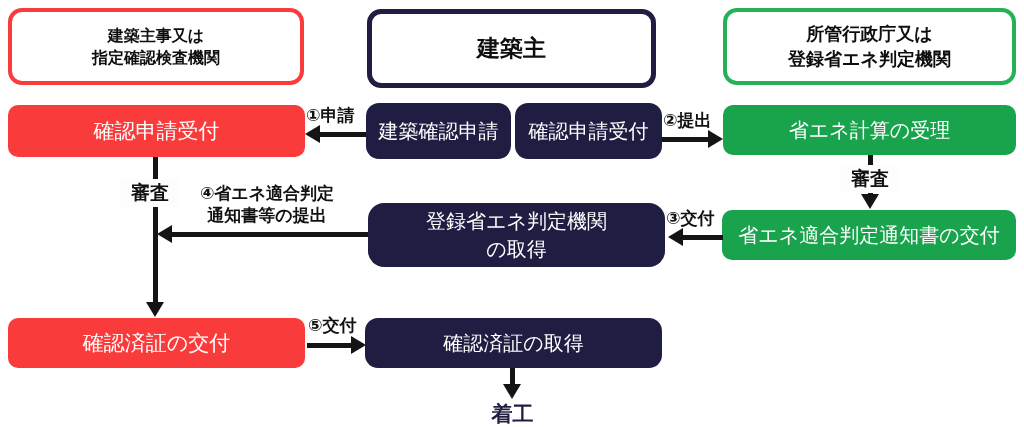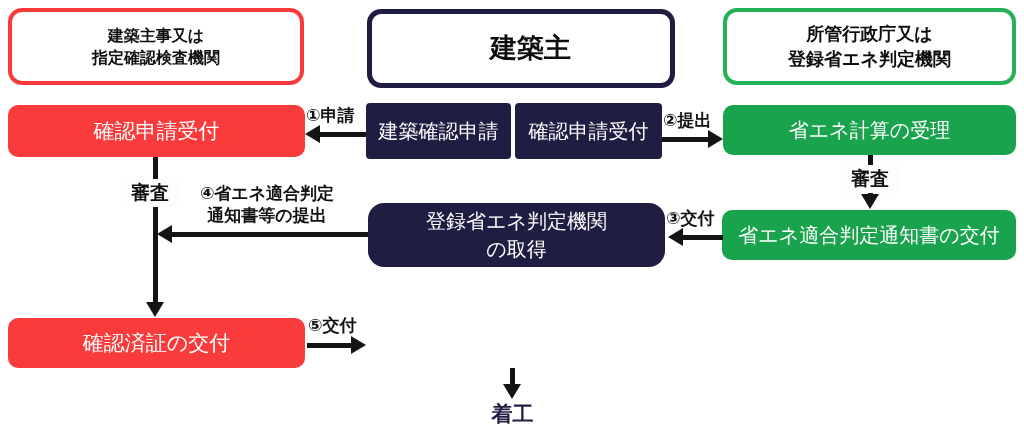--- a/index.html
+++ b/index.html
@@ -14,29 +14,29 @@
     position:relative;width:1024px;height:427px;background:#ffffff;overflow:hidden;
     font-family:"Liberation Sans","DejaVu Sans",sans-serif;
   }
   
   .hdr{
     position:absolute;background:#fff;border-radius:14px;
     display:flex;flex-direction:column;align-items:center;justify-content:center;
     font-weight:bold;color:#0e0e0e;text-align:center;line-height:1.35;
   }
   .hdr.red{border:4px solid var(--red);font-size:16px;align-items:center;}
-  .hdr.navy{border:5px solid var(--navy);font-size:27px;padding-left:19px;}
+  .hdr.navy{border:5px solid var(--navy);font-size:23px;}
   .hdr.green{border:4px solid var(--green_border);font-size:18px;}
   
   .node{
     position:absolute;display:flex;flex-direction:column;align-items:center;justify-content:center;
     color:#fff;font-size:20px;text-align:center;line-height:1.4;
   }
   .node.red{background:var(--red);border-radius:10px;font-size:21px;}
-  .node.navy{background:var(--navy);border-radius:4px;}
+  .node.navy{background:var(--navy);border-radius:13px;}
   .node.green{background:var(--green);border-radius:10px;}
   
   .shaft-h{position:absolute;height:5px;background:var(--ink);}
   .shaft-v{position:absolute;width:5px;background:var(--ink);}
   .head{position:absolute;width:0;height:0;}
   .head-left{border-top:9px solid transparent;border-bottom:9px solid transparent;border-right:15px solid var(--ink);}
   .head-right{border-top:9px solid transparent;border-bottom:9px solid transparent;border-left:15px solid var(--ink);}
   .head-down{border-left:9px solid transparent;border-right:9px solid transparent;border-top:15px solid var(--ink);}
   
   .albl{
@@ -93,20 +93,23 @@
   </div>
 
   <div class="node green" style="left:722px;top:210px;width:294px;height:50px;">
     <span>省エネ適合判定通知書の交付</span>
   </div>
 
   <div class="node red" style="left:8px;top:318px;width:297px;height:50px;">
     <span>確認済証の交付</span>
   </div>
 
+  <div class="node navy" style="left:365px;top:318px;width:297px;height:50px;">
+    <span>確認済証の取得</span>
+  </div>
 
   <div>
     <div class="shaft-h" style="left:319px;top:132px;width:47px;"></div>
     <div class="head head-left" style="left:305px;top:125px;"></div>
     <div class="albl" style="left:306px;top:105px;">①申請</div>
   </div>
 
   <div>
     <div class="shaft-h" style="left:662px;top:137px;width:47px;"></div>
     <div class="head head-right" style="left:708px;top:130px;"></div>

